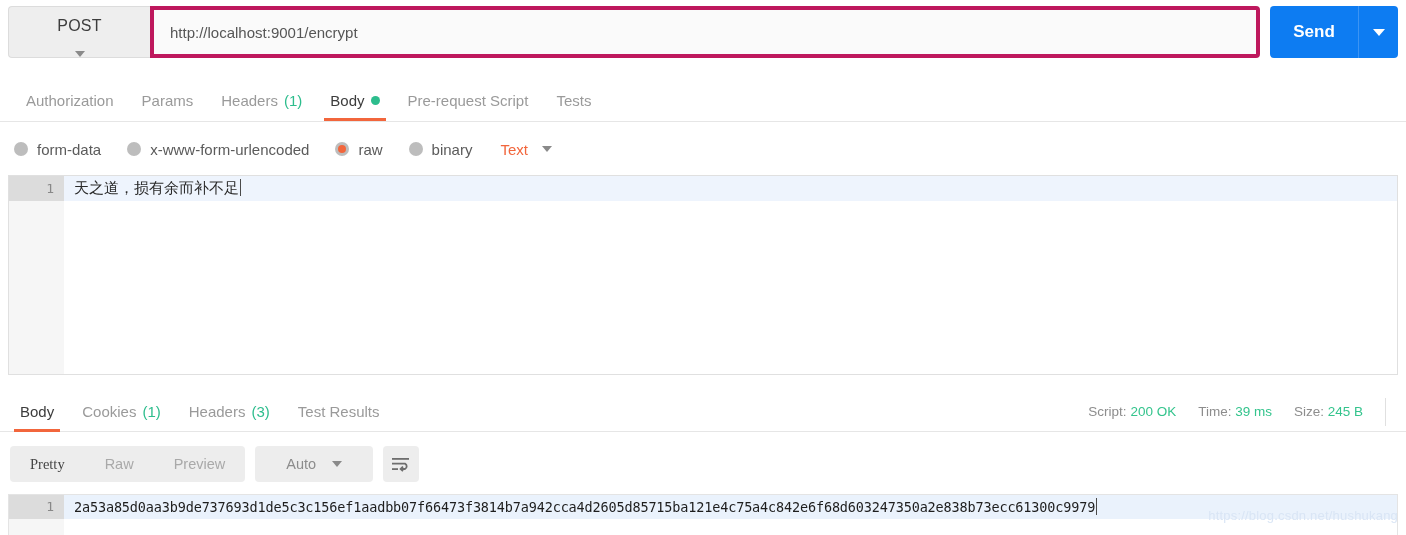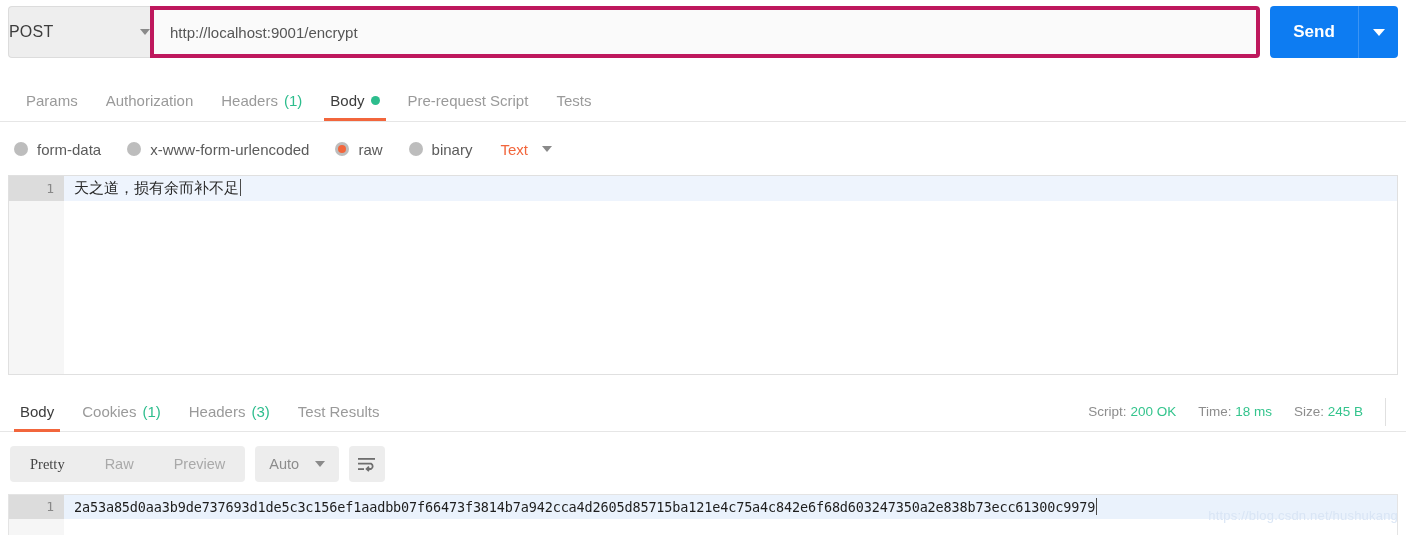--- a/index.html
+++ b/index.html
@@ -13,23 +13,24 @@
   .app { position: relative; width: 1406px; height: 535px; background: #fff; }
 
   
   .urlbar { position: absolute; left: 8px; top: 6px; width: 1390px; height: 52px; display: flex; }
   .method-select {
     width: 142px; height: 52px;
     background: #eeeeee;
     border: 1px solid #dcdcdc;
     border-right: none;
     border-radius: 4px 0 0 4px;
-    display: flex; align-items: center; justify-content: space-between;
+    display: flex; align-items: center; justify-content: flex-end;
     gap: 16px;
     cursor: pointer;
+    flex-direction: column;
   }
   .method-label { font-size: 16px; color: #3d3d3d; letter-spacing: .2px; }
   .caret-dn {
     width: 0; height: 0;
     border-left: 5px solid transparent;
     border-right: 5px solid transparent;
     border-top: 6px solid #8a8a8a;
   }
   .url-field {
     flex: 1; height: 52px;
@@ -167,21 +168,21 @@
     display: flex; background: #ededed; border-radius: 4px; height: 36px; overflow: hidden;
   }
   .seg {
     padding: 0 20px; height: 36px; display: flex; align-items: center;
     font-size: 14.5px; color: #a9a9a9; cursor: pointer;
   }
   .seg.active { color: #454545; font-family: Liberation Serif, serif; }
   .auto-select {
     display: flex; align-items: center; gap: 16px;
     background: #ededed; border-radius: 4px;
-    height: 36px; padding: 0 14px; cursor: pointer;
+    height: 36px; padding: 0 31px; cursor: pointer;
   }
   .auto-label { font-size: 14.5px; color: #8c8c8c; }
   .wrap-btn {
     width: 36px; height: 36px; background: #ededed; border-radius: 4px;
     display: flex; align-items: center; justify-content: center; cursor: pointer;
   }
 
   
   .resp-editor {
     position: absolute; left: 8px; top: 494px;
@@ -230,24 +231,24 @@
     <div class="send-group">
       <div class="send-btn">Send</div>
       <div class="send-caret-btn">
         <span class="caret-white"></span>
       </div>
     </div>
   </div>
 
   <div class="req-tabs">
     <div class="rtab">
+      <span>Authorization</span>
+    </div>
+    <div class="rtab">
       <span>Params</span>
-    </div>
-    <div class="rtab">
-      <span>Authorization</span>
     </div>
     <div class="rtab">
       <span>Headers</span>
       <span class="cnt-green">(1)</span>
     </div>
     <div class="rtab active">
       <span>Body</span>
       <span class="dot-green"></span>
     </div>
     <div class="rtab">
@@ -309,21 +310,21 @@
     </div>
   </div>
 
   <div class="resp-meta">
     <div class="meta-item">
       <span>Script:</span>
       <span class="meta-val">200 OK</span>
     </div>
     <div class="meta-item">
       <span>Time:</span>
-      <span class="meta-val">18 ms</span>
+      <span class="meta-val">39 ms</span>
     </div>
     <div class="meta-item">
       <span>Size:</span>
       <span class="meta-val">245 B</span>
     </div>
     <div class="meta-div"></div>
   </div>
 
   <div class="resp-toolbar">
     <div class="seg-group">

